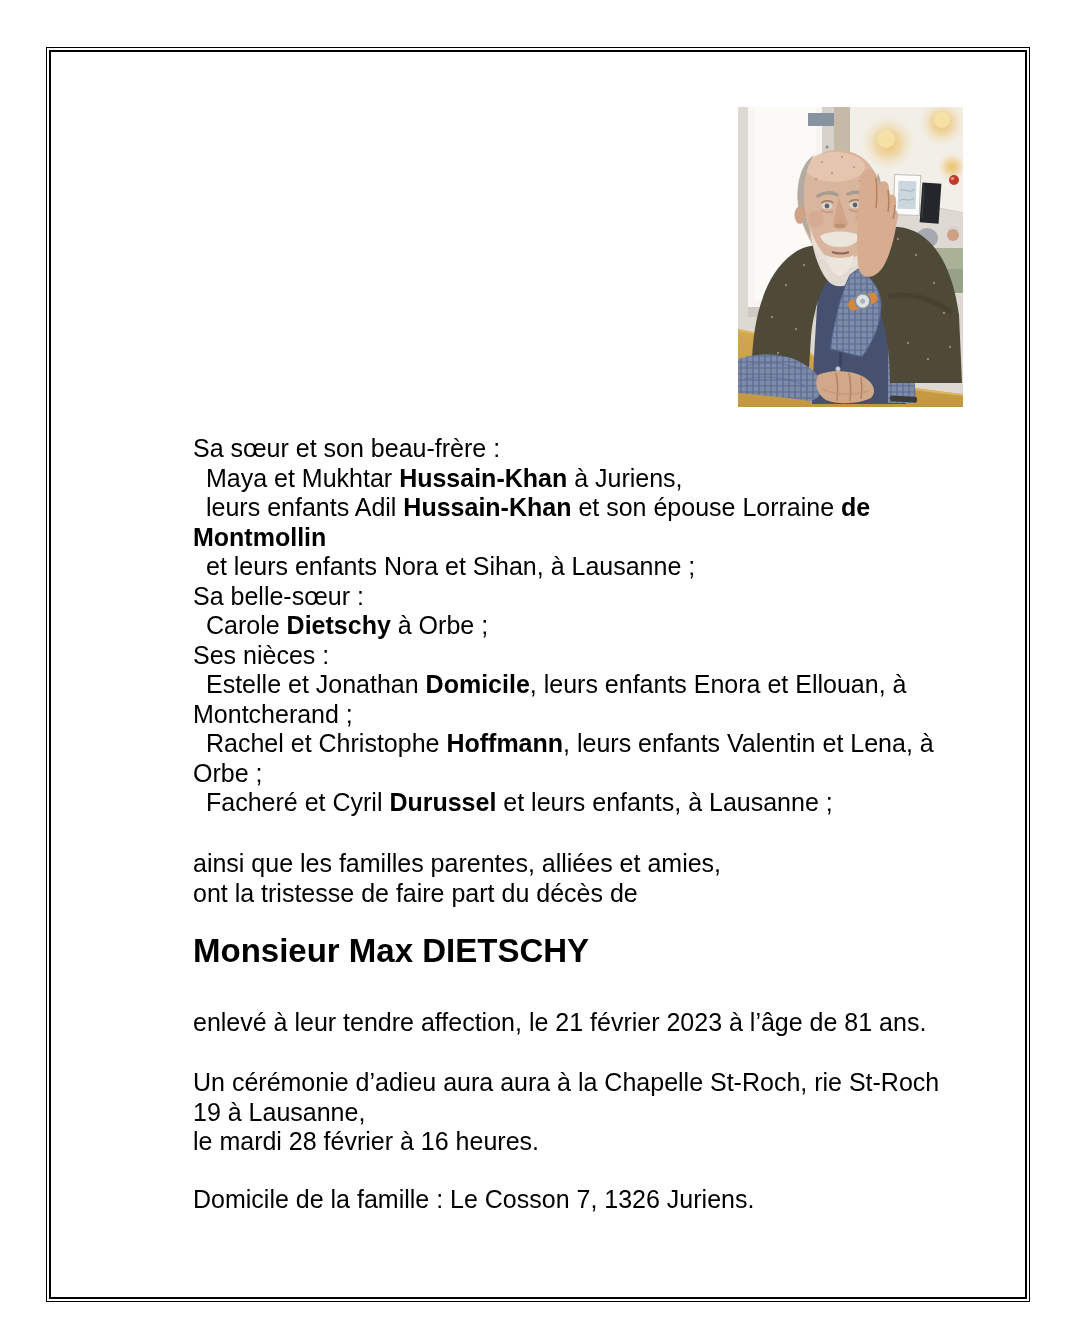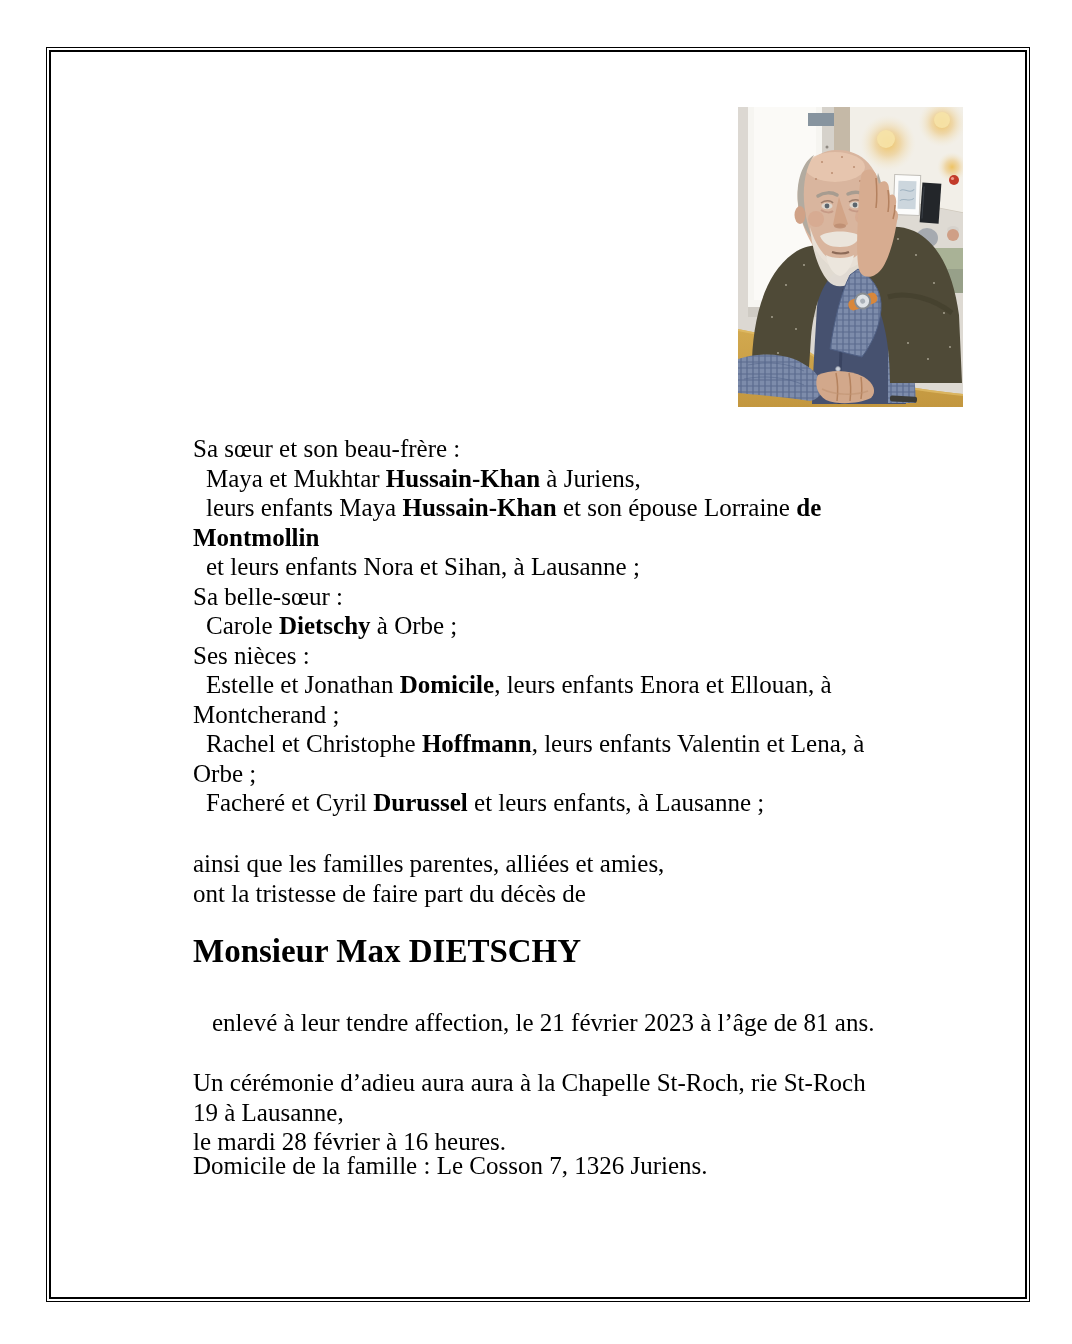--- a/index.html
+++ b/index.html
@@ -1,21 +1,21 @@
 <!DOCTYPE html>
 <html><head>
 <meta charset="utf-8">
 <style>
   html, body { margin: 0; padding: 0; background: #ffffff; }
   .page {
     position: relative;
     width: 1072px;
     height: 1344px;
     background: #ffffff;
-    font-family: Liberation Serif, serif;
+    font-family: Liberation Sans, sans-serif;
     color: #000000;
     overflow: hidden;
   }
   .frame {
     position: absolute;
     left: 46px; top: 47px;
     width: 984px; height: 1255px;
     border: 1px solid #000000;
     box-sizing: border-box;
   }
@@ -36,23 +36,23 @@
     width: 700px;
     font-size: 25px;
     line-height: 29.5px;
   }
   .line { white-space: nowrap; }
   .line.ind { padding-left: 13px; }
   .bold { font-weight: bold; text-align: center; }
   #family    { top: 434px; }
   #intro     { top: 849px; }
   #title     { top: 931px; font-size: 33px; font-weight: bold; text-align: left; line-height: 40px; }
-  #death     { top: 1008px; margin-left: 19px; }
+  #death     { top: 1008px; }
   #ceremony  { top: 1068px; }
-  #residence { top: 1151px; }
+  #residence { top: 1185px; }
 </style>
 </head>
 <body>
 
 <div class="page">
 
   <div class="frame">
     <div class="frame-inner"></div>
   </div>
 
@@ -231,21 +231,21 @@
         </g>
 
         <rect x="152" y="289" width="27" height="6" rx="2" transform="rotate(3 165 292)" fill="#3c3c38"></rect>
       </g>
     </svg>
   </div>
 
   <div class="textblock" id="family">
       <div class="line"><span>Sa sœur et son beau-frère :</span></div>
       <div class="line ind"><span>Maya et Mukhtar </span><span class="bold">Hussain-Khan</span><span> à Juriens,</span></div>
-      <div class="line ind"><span>leurs enfants Maya </span><span class="bold">Hussain-Khan</span><span> et son épouse Lorraine </span><span class="bold">de</span></div>
+      <div class="line ind"><span>leurs enfants Adil </span><span class="bold">Hussain-Khan</span><span> et son épouse Lorraine </span><span class="bold">de</span></div>
       <div class="line"><span class="bold">Montmollin</span></div>
       <div class="line ind"><span>et leurs enfants Nora et Sihan, à Lausanne ;</span></div>
       <div class="line"><span>Sa belle-sœur :</span></div>
       <div class="line ind"><span>Carole </span><span class="bold">Dietschy</span><span> à Orbe ;</span></div>
       <div class="line"><span>Ses nièces :</span></div>
       <div class="line ind"><span>Estelle et Jonathan </span><span class="bold">Domicile</span><span>, leurs enfants Enora et Ellouan, à</span></div>
       <div class="line"><span>Montcherand ;</span></div>
       <div class="line ind"><span>Rachel et Christophe </span><span class="bold">Hoffmann</span><span>, leurs enfants Valentin et Lena, à</span></div>
       <div class="line"><span>Orbe ;</span></div>
       <div class="line ind"><span>Facheré et Cyril </span><span class="bold">Durussel</span><span> et leurs enfants, à Lausanne ;</span></div>

